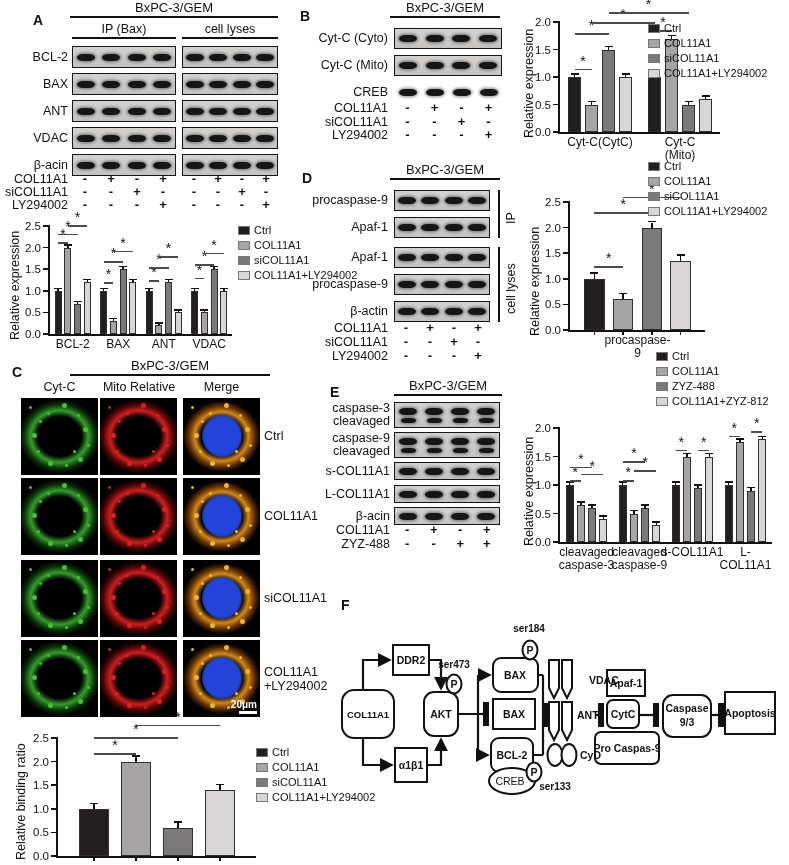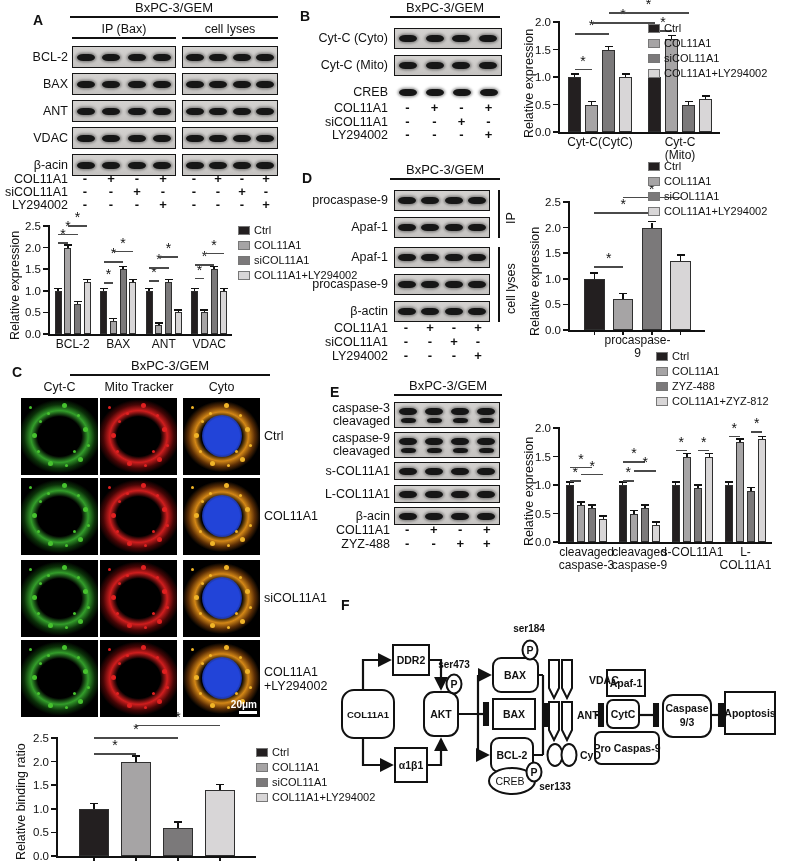--- a/index.html
+++ b/index.html
@@ -498,22 +498,22 @@
           <span class="legswatch" style="background: rgb(216, 214, 215);"></span>
           <span class="legtext">COL11A1+LY294002</span>
         </div>
       </div>
   </div>
 
   <div id="panel-c" class="abs" style="left:0;top:358px;width:345px;height:354px;">
     <div class="panel-letter" style="left:12px;top:6px;">C</div>
     <div class="blot-title" style="left:70px;width:200px;top:0;">BxPC-3/GEM</div>
     <div class="colhead" style="left:21px;width:77px;top:22px;">Cyt-C</div>
-    <div class="colhead" style="left:98px;width:82px;top:22px;">Mito Tracker</div>
-    <div class="colhead" style="left:183px;width:77px;top:22px;">Cyto</div>
+    <div class="colhead" style="left:98px;width:82px;top:22px;">Mito Relative</div>
+    <div class="colhead" style="left:183px;width:77px;top:22px;">Merge</div>
     <div id="micro-grid">
         <div class="micro" style="left: 21px; top: 40px;">
           <div class="fl green"></div>
           <div class="dots cgreen"></div>
         </div>
         <div class="micro" style="left: 100px; top: 40px;">
           <div class="fl red"></div>
           <div class="dots cred"></div>
         </div>
         <div class="micro" style="left: 183px; top: 40px;">

